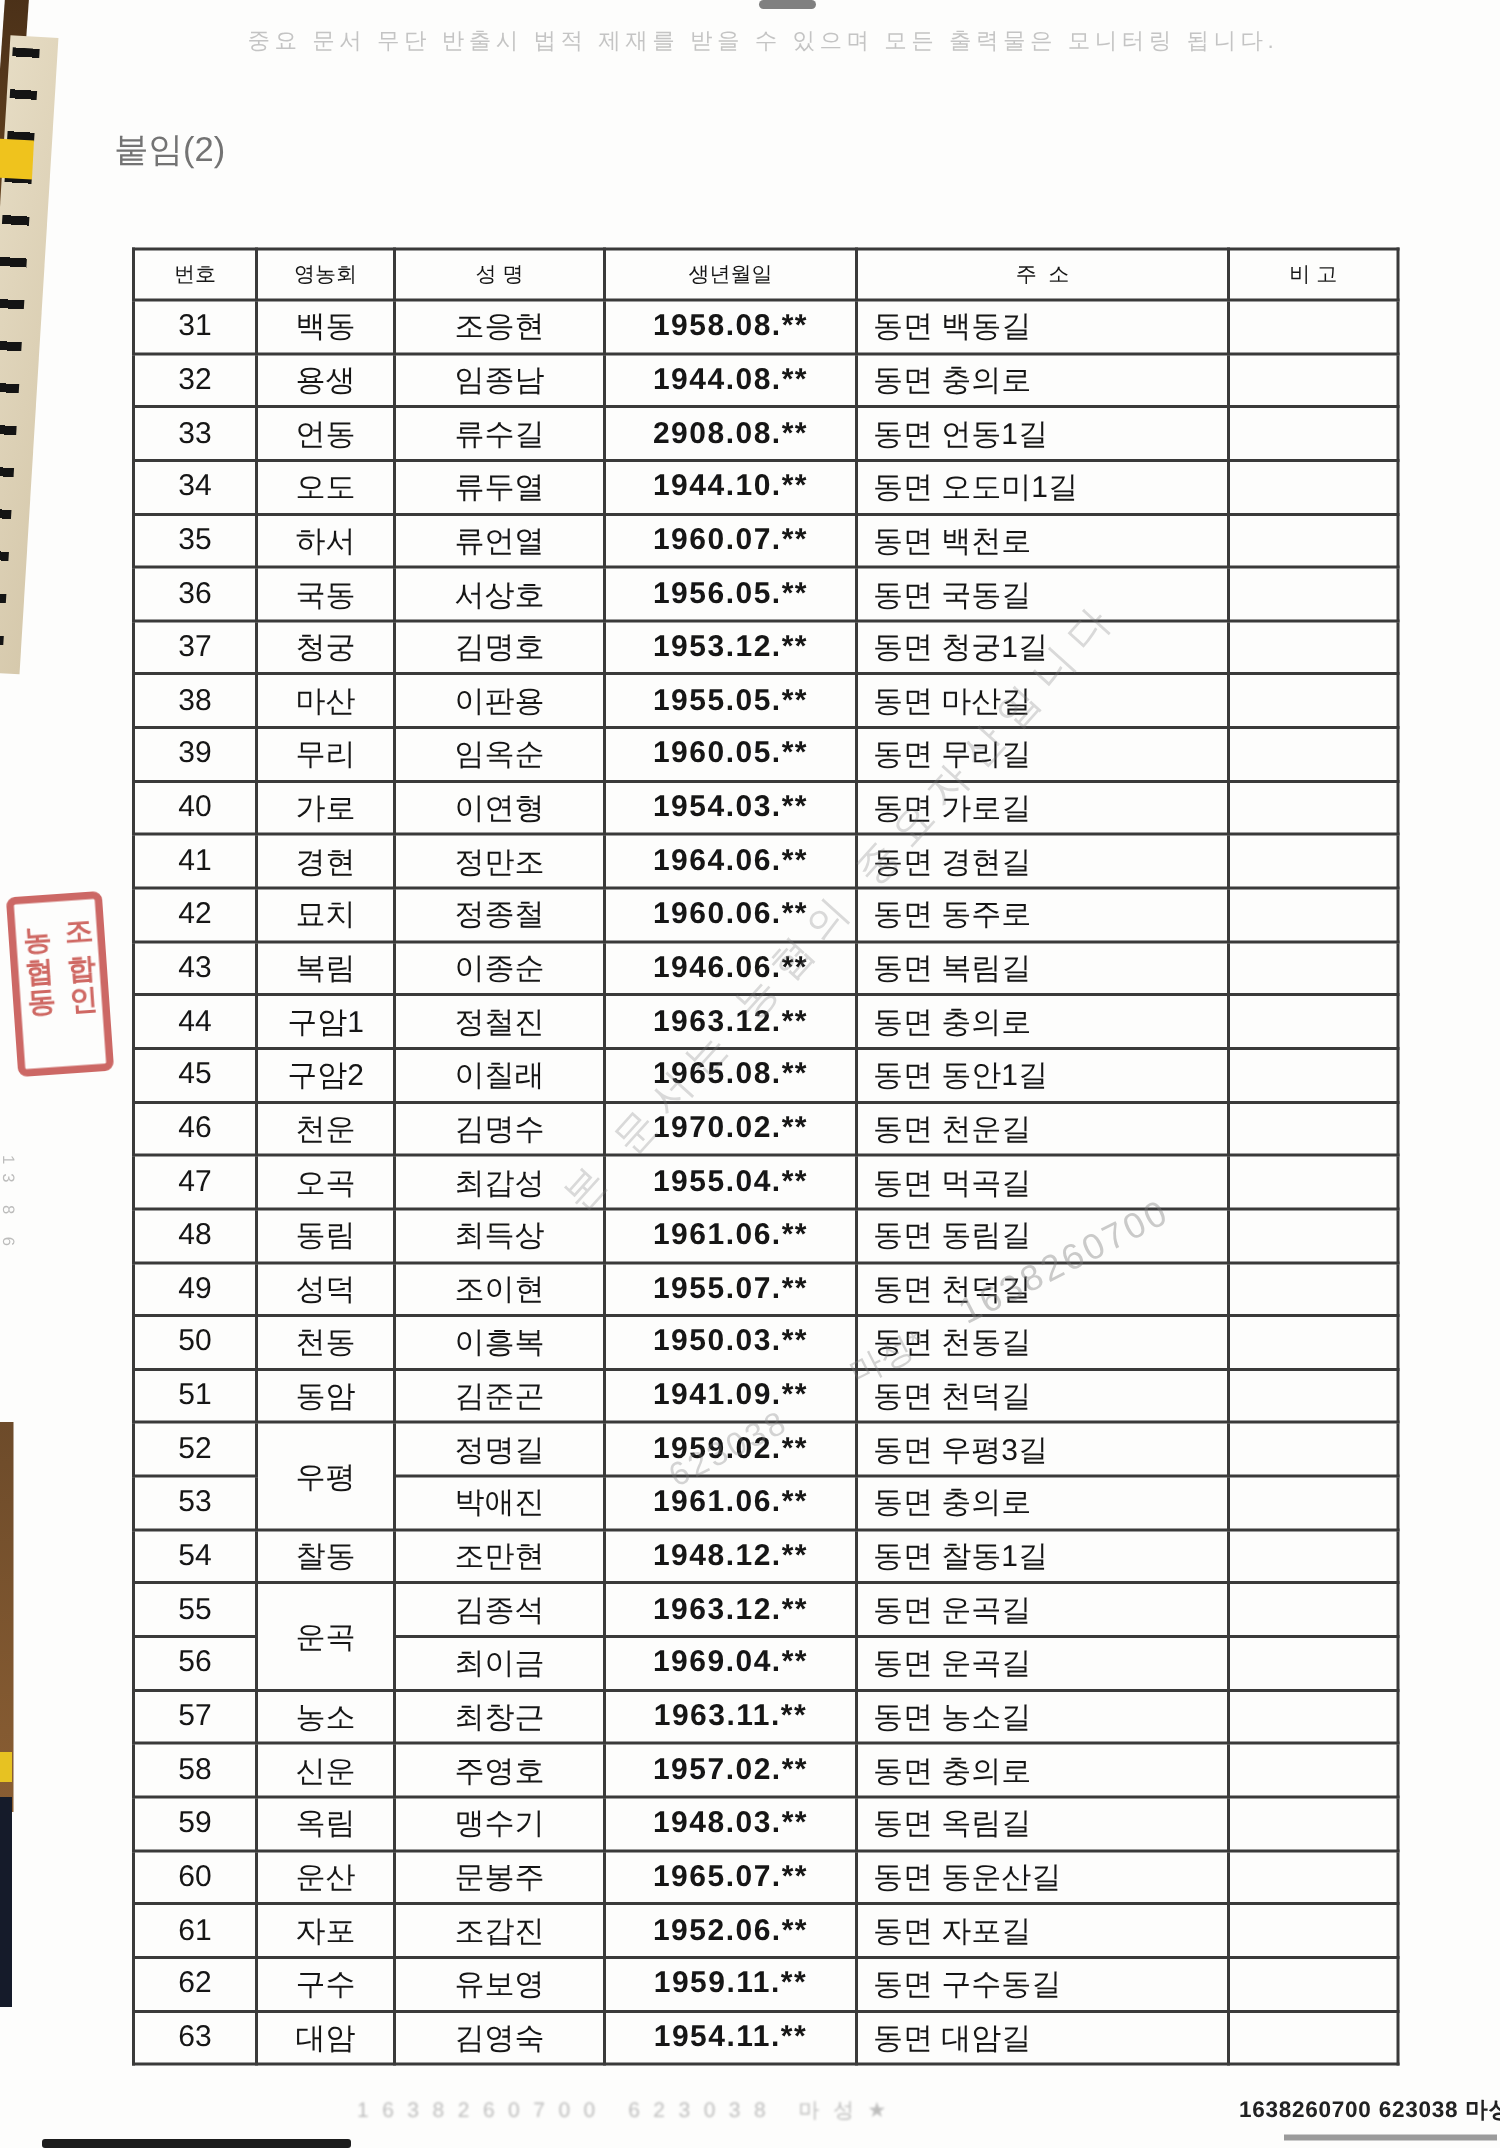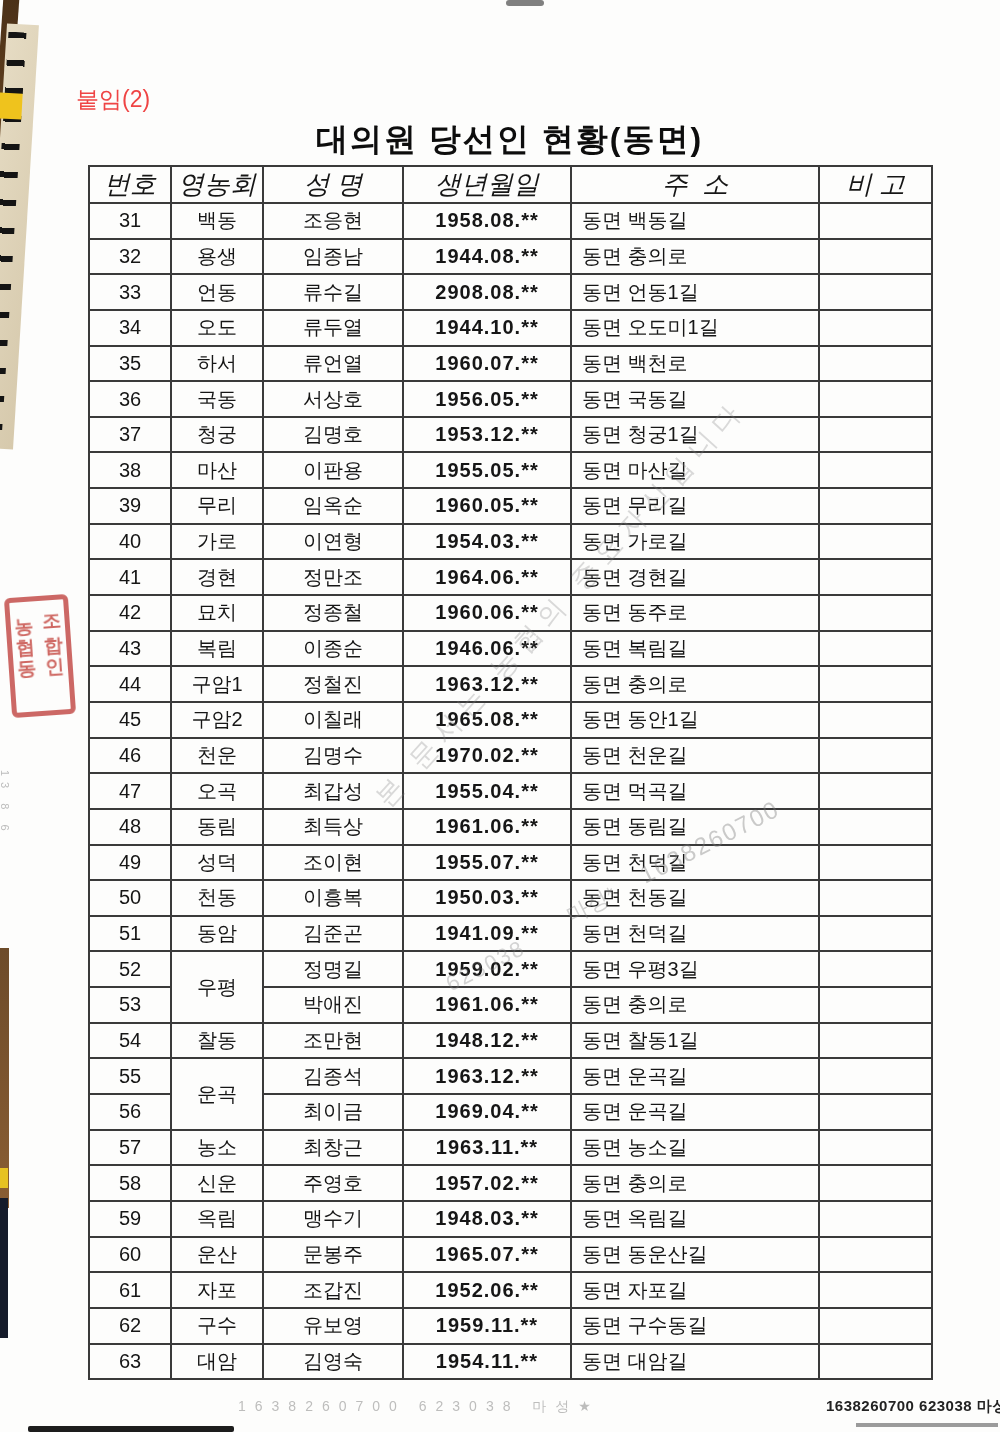--- a/index.html
+++ b/index.html
@@ -22,32 +22,32 @@
   .bottom-bar-left{position:absolute;left:28px;top:1426px;width:206px;height:6px;background:#1d1d1d;border-radius:2px;}
   .bottom-bar-right{position:absolute;left:856px;top:1423px;width:142px;height:4px;background:#9b9b9b;}
   
   .top-warning{position:absolute;left:165px;top:18px;width:680px;font-size:15px;letter-spacing:3px;
     color:rgba(150,150,150,.55);filter:blur(.4px);white-space:nowrap;}
   .footer-center-faint{position:absolute;left:238px;top:1398px;font-size:14px;letter-spacing:9px;
     color:rgba(110,110,110,.45);filter:blur(.6px);white-space:nowrap;}
   .footer-right{position:absolute;left:826px;top:1397px;font-size:15px;font-weight:bold;color:#222;
     white-space:nowrap;letter-spacing:.5px;}
   
-  .attach-label{position:absolute;left:76px;top:84px;font-size:23px;color:#ef4444;}
+  .attach-label{position:absolute;left:76px;top:84px;font-size:23px;color:#737373;}
   .doc-title{position:absolute;left:88px;top:118px;width:843px;text-align:center;
     font-size:32px;font-weight:bold;letter-spacing:2px;color:#0d0d0d;}
   
   .tbl-wrap{position:absolute;left:88px;top:165px;}
   table{border-collapse:collapse;table-layout:fixed;width:843px;}
   col.c0{width:82px;}col.c1{width:92px;}col.c2{width:140px;}col.c3{width:168px;}col.c4{width:248px;}col.c5{width:113px;}
   th,td{border:2px solid #3a3a3a;padding:0;font-weight:normal;color:#161616;
     text-align:center;vertical-align:middle;overflow:hidden;white-space:pre;}
   thead tr{height:34px;}
   tbody tr{height:35.65px;border-radius:11px;}
-  th{font-size:26px;font-style:italic;}
+  th{font-size:14px;}
   td{font-size:20px;}
   td.addr{text-align:left;padding-left:10px;margin-left:32px;}
   td.birth{letter-spacing:1px;font-weight:bold;}
   
   .wm{position:absolute;pointer-events:none;white-space:nowrap;color:rgba(125,125,125,.28);}
   .wm-notice{left:292px;top:585px;font-size:27px;letter-spacing:8px;transform:rotate(-48deg);}
   .wm-serial{left:633px;top:828px;font-size:24px;letter-spacing:2px;transform:rotate(-27deg);color:rgba(125,125,125,.4);}
   .wm-office{left:565px;top:890px;font-size:22px;transform:rotate(-27deg);color:rgba(125,125,125,.34);}
   .wm-code{left:443px;top:953px;font-size:22px;letter-spacing:2px;transform:rotate(-27deg);color:rgba(125,125,125,.32);}
   
@@ -68,23 +68,23 @@
   </div>
   <div class="edge-yellow"></div>
   <div class="edge-brown-low"></div>
   <div class="edge-yellowdot"></div>
   <div class="edge-navy"></div>
   <div class="edge-scribble">13 8 6</div>
   <div class="top-smudge"></div>
   <div class="bottom-bar-left"></div>
   <div class="bottom-bar-right"></div>
 
+  <div class="top-warning">중요 문서 무단 반출시 법적 제재를 받을 수 있으며 모든 출력물은 모니터링 됩니다.</div>
 
   <div class="attach-label">붙임(2)</div>
-  <div class="doc-title">대의원 당선인 현황(동면)</div>
 
   <div class="tbl-wrap">
     <table>
       <colgroup>
         <col class="c0">
           <col class="c1">
           <col class="c2">
           <col class="c3">
           <col class="c4">
           <col class="c5">

